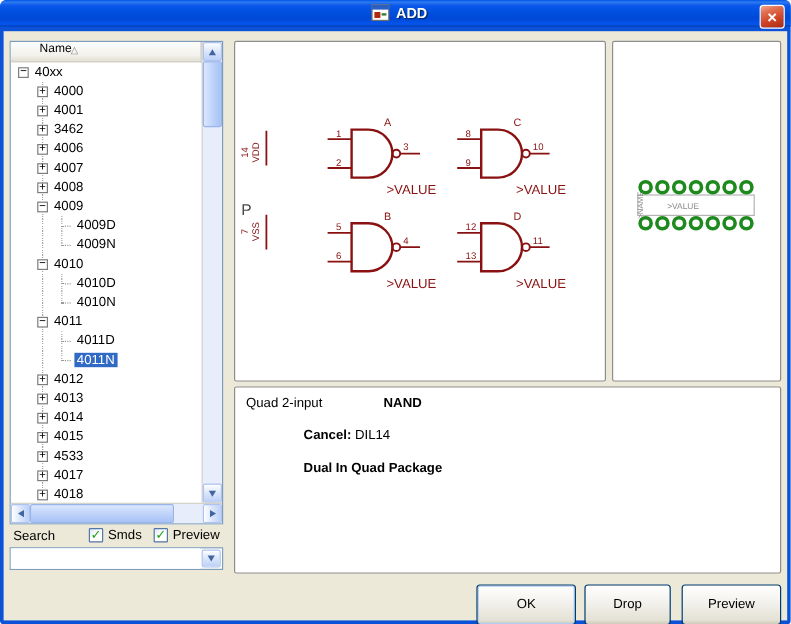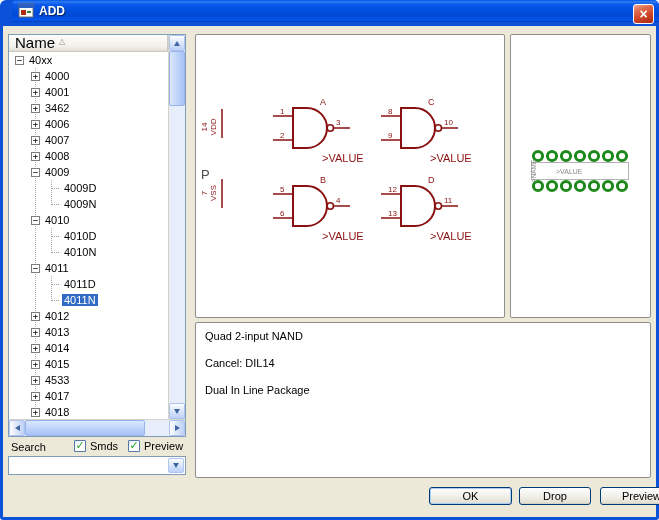--- a/index.html
+++ b/index.html
@@ -1,36 +1,36 @@
 <!DOCTYPE html>
 <html><head>
 <meta charset="utf-8">
 <style>
   html,body{margin:0;padding:0;width:659px;height:520px;overflow:hidden;background:#fff;
     font-family:"Liberation Sans",sans-serif;}
   .window{position:relative;width:659px;height:520px;}
   .frame{position:absolute;inset:0;background:#0B52D8;border-radius:6px 6px 3px 3px;}
-  .titlebar{position:absolute;left:12px;top:0;right:0;height:22px;border-radius:5px 5px 0 0;
+  .titlebar{position:absolute;left:0;top:0;right:0;height:22px;border-radius:5px 5px 0 0;
     background:linear-gradient(180deg,#0054E9 0%,#2E7BF0 8%,#0C59EB 20%,#0050E0 45%,#0048D5 70%,#0556EE 92%,#003BB0 100%);
-    display:flex;align-items:center;}
+    display:flex;align-items:center;justify-content:center;}
   .dialog-icon{width:16px;height:16px;margin:0 5px 0 6px;flex:0 0 auto;}
   .title-text{color:#fff;font-size:12px;font-weight:bold;text-shadow:1px 1px 1px rgba(0,0,0,.55);}
   .close-btn{position:absolute;top:4px;right:5px;width:21px;height:20px;border:1px solid #fff;border-radius:3px;
     background:linear-gradient(160deg,#F5A894 0%,#E17152 25%,#D04527 60%,#A82A10 100%);
     color:#fff;display:flex;align-items:center;justify-content:center;box-sizing:border-box;cursor:default;}
   .close-btn::before{content:"\00D7";font-size:14px;font-weight:bold;line-height:1;}
   .dialog-body{position:absolute;left:3px;top:26px;right:3px;bottom:3px;background:#ECE9D8;}
 
   
   .tree-box{position:absolute;left:5px;top:8px;width:178px;height:403px;box-sizing:border-box;
     border:1px solid #7F9DB9;background:#fff;display:grid;
     grid-template-columns:1fr 17px;grid-template-rows:17px 1fr 17px;}
-  .tree-header{grid-row:1;grid-column:1;position:relative;display:flex;align-items:flex-end;
+  .tree-header{grid-row:1;grid-column:1;position:relative;display:flex;align-items:flex-start;
     background:linear-gradient(180deg,#FDFDFD 0%,#F2F1EB 70%,#E2E0D5 100%);
-    border-bottom:1px solid #CBC9BC;border-right:1px solid #CBC9BC;font-size:15px;padding-left:6px;box-sizing:border-box;}
+    border-bottom:1px solid #CBC9BC;border-right:1px solid #CBC9BC;font-size:10px;padding-left:24px;box-sizing:border-box;}
   .sort-icon{position:absolute;left:50px;top:2px;font-size:8px;color:#8a8a8a;}
   .sort-icon::before{content:"\25B3";}
   .tree-rows{grid-row:2;grid-column:1;overflow:hidden;position:relative;
     background-image:
       repeating-linear-gradient(to bottom,#a6a6a6 0 1px,transparent 1px 2px),
       repeating-linear-gradient(to bottom,#a6a6a6 0 1px,transparent 1px 2px),
       repeating-linear-gradient(to bottom,#a6a6a6 0 1px,transparent 1px 2px),
       repeating-linear-gradient(to bottom,#a6a6a6 0 1px,transparent 1px 2px);
     background-size:1px 344px,1px 24px,1px 24px,1px 24px;
     background-position:26px 16px,42px 128px,42px 176px,42px 224px;
@@ -81,26 +81,26 @@
     background:linear-gradient(180deg,#FDFEFF 0%,#D7E3FA 55%,#BDD1F7 100%);display:flex;align-items:center;justify-content:center;}
 
   
   .panel{position:absolute;background:#fff;border:1px solid #8E8E8E;border-radius:2px;box-sizing:border-box;overflow:hidden;}
   .panel-schematic{left:192px;top:8px;width:310px;height:284px;}
   .panel-package{left:507px;top:8px;width:141px;height:284px;}
   .panel-desc{left:192px;top:296px;width:456px;height:156px;padding:7px 9px;}
   .panel svg{display:block;}
   svg text{font-family:"Liberation Sans",sans-serif;}
   .panel-desc p{margin:0 0 15px;font-size:11px;}
-  .panel-desc b{font-weight:normal;}
+  .panel-desc b{font-weight:bold;margin-left:48px;}
 
   
   .btn{position:absolute;top:461px;height:18px;box-sizing:border-box;border:1px solid #003C74;border-radius:3px;
     background:linear-gradient(180deg,#FFFFFF 0%,#F2F1EC 45%,#E4E2D5 90%,#CFCABA 100%);
-    font:11px "Liberation Sans",sans-serif;color:#000;display:flex;align-items:center;justify-content:center;padding:0;margin-left:32px;}
+    font:11px "Liberation Sans",sans-serif;color:#000;display:flex;align-items:center;justify-content:center;padding:16px;}
   .btn-ok{left:394px;width:83px;box-shadow:inset 0 0 0 1px #AECBF0;}
   .btn-drop{left:484px;width:72px;}
   .btn-cancel{left:565px;width:83px;}
 </style>
 </head>
 <body>
 
 <div class="window">
   <div class="frame"></div>
 
@@ -352,21 +352,21 @@
           <circle cx="111" cy="121" r="4.6" fill="#fff" stroke="#1E8A1E" stroke-width="3"></circle>
           <circle cx="111" cy="151" r="4.6" fill="#fff" stroke="#1E8A1E" stroke-width="3"></circle>
           <text x="25" y="136" font-size="6.5" fill="#8a8a8a" text-anchor="middle" transform="rotate(-90 25 136)">&gt;NAME</text>
           <text x="45" y="139" font-size="7" fill="#8a8a8a">&gt;VALUE</text>
         </svg>
     </div>
 
     <div class="panel panel-desc">
       <p><span>Quad 2-input </span><b>NAND</b></p>
       <p><b>Cancel:</b><span> DIL14</span></p>
-      <p><b>Dual In Line Package</b></p>
+      <p><b>Dual In Quad Package</b></p>
     </div>
 
     <button class="btn btn-ok">OK</button>
     <button class="btn btn-drop">Drop</button>
     <button class="btn btn-cancel">Preview</button>
 
   </div>
 </div>
 
 </body></html>

